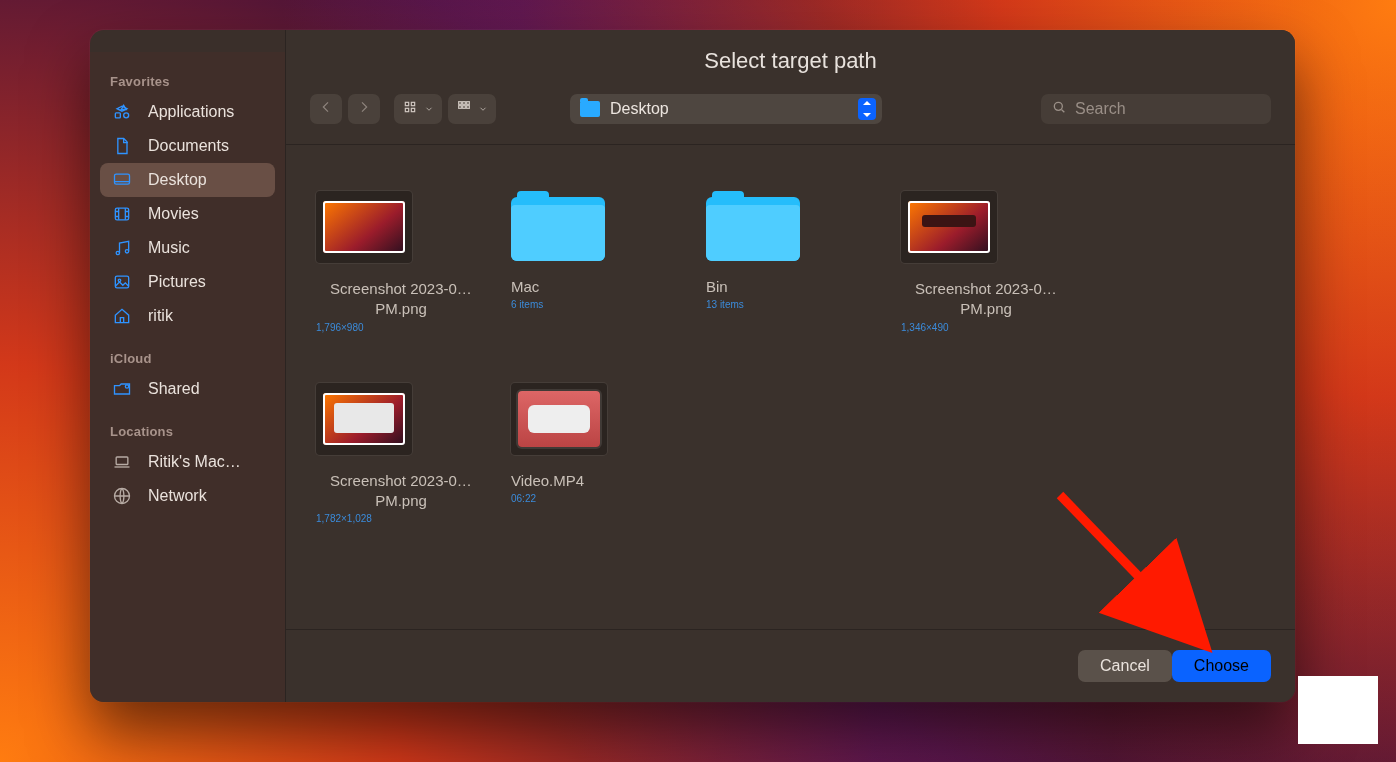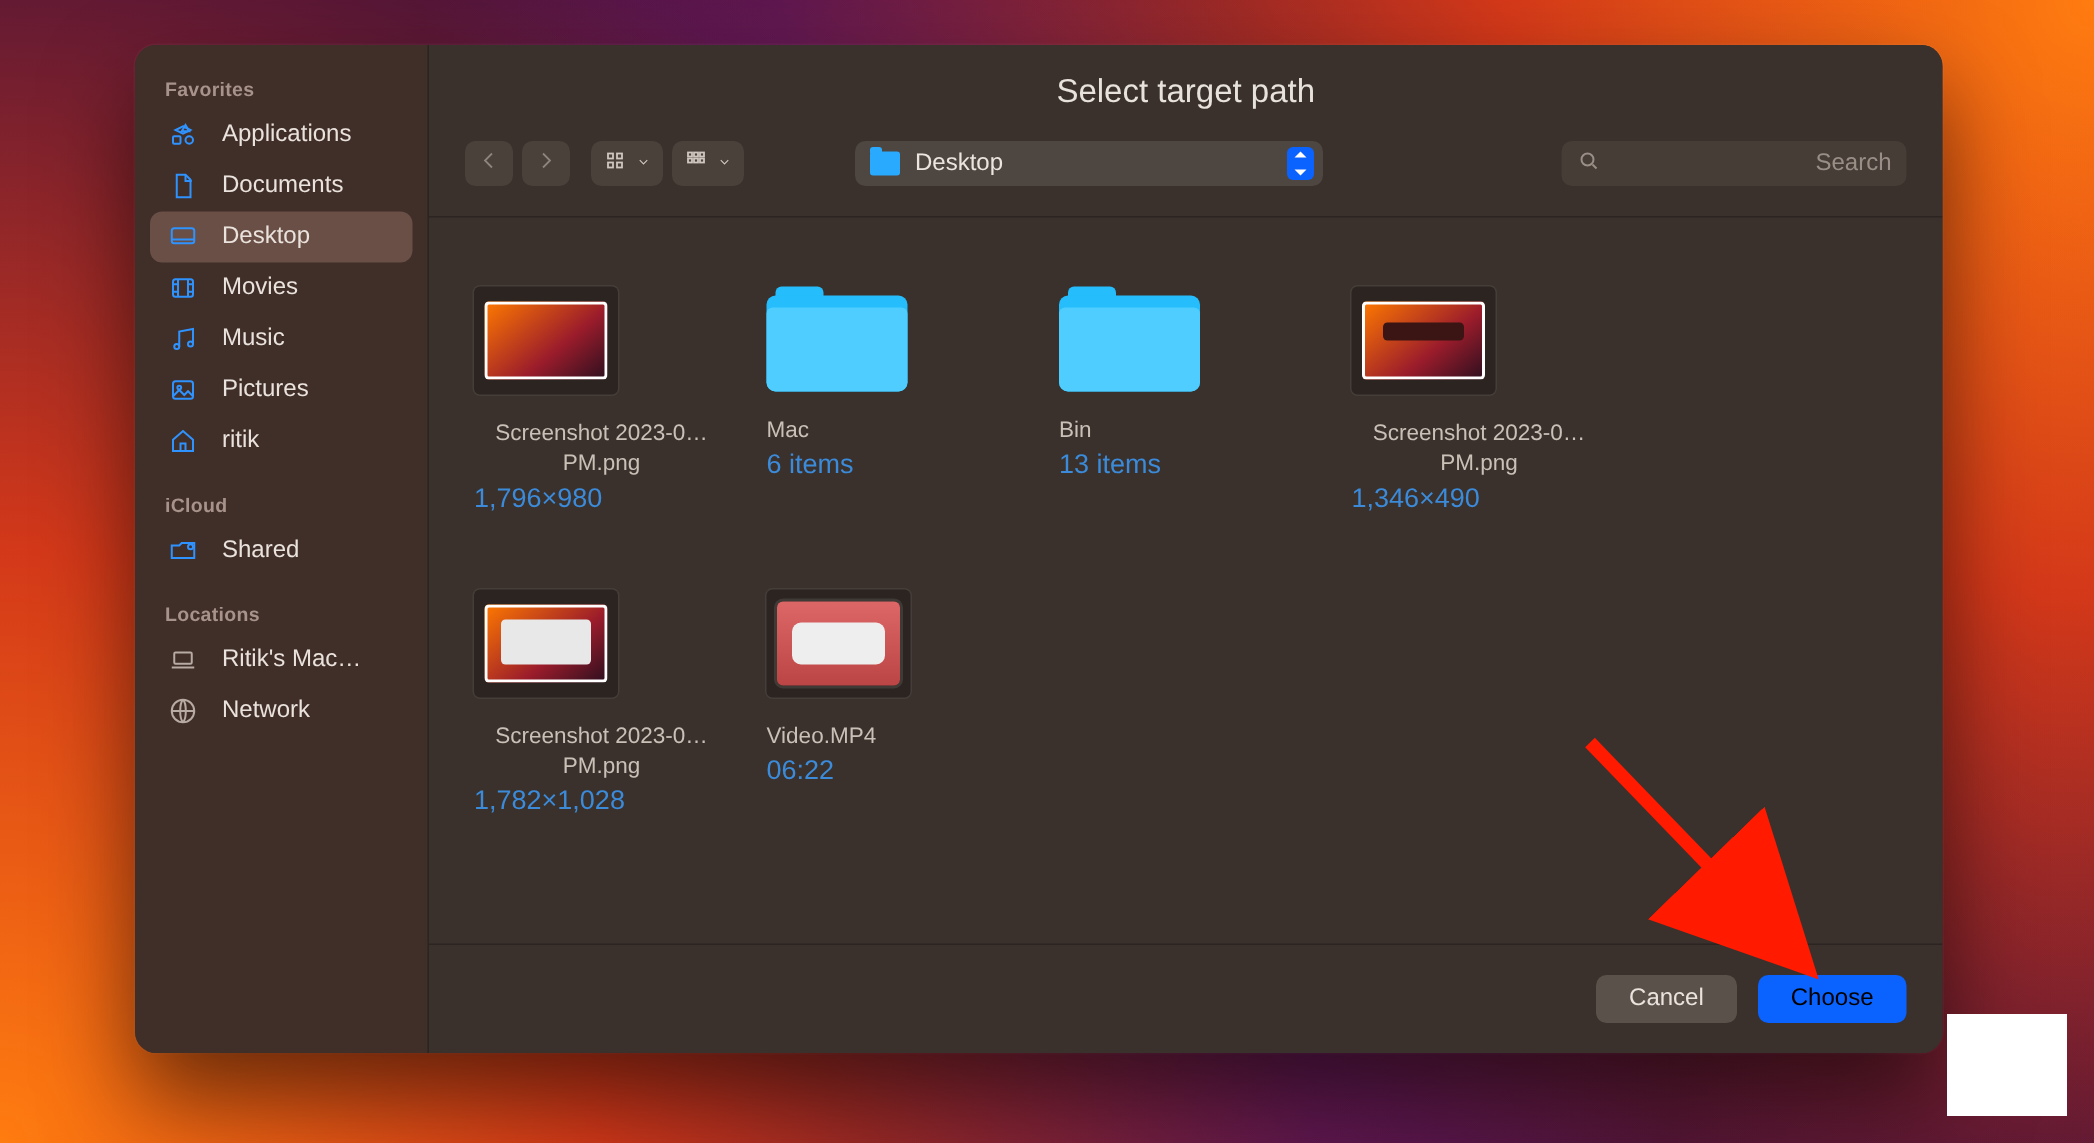--- a/index.html
+++ b/index.html
@@ -11,21 +11,21 @@
     position: relative; overflow: hidden;
   }
   .dialog {
     position: absolute; left: 90px; top: 30px; width: 1205px; height: 672px;
     border-radius: 14px;
     background: #3a2f2a;
     box-shadow: 0 30px 60px rgba(0,0,0,.55), 0 0 0 1px rgba(255,255,255,.04);
     display: flex; overflow: hidden;
   }
   
-  .sidebar { width: 195px; background: rgba(70,45,40,.55); padding: 18px 10px; color: #d7cec9; }
+  .sidebar { width: 195px; background: rgba(70,45,40,.55); padding: 18px 10px; color: #d7cec9; margin-top: 22px; }
   .sb-heading { font-size: 13px; font-weight: 600; color: #a8938b; padding: 18px 10px 6px; letter-spacing: .2px; }
   .sb-heading:first-child { padding-top: 4px; }
   .sb-item {
     display: flex; align-items: center; gap: 16px;
     padding: 7px 12px; border-radius: 8px;
     font-size: 16px; color: #eae2dc; cursor: default;
   }
   .sb-item.active { background: rgba(155,120,105,.45); }
   .sb-icon { width: 20px; height: 20px; display: flex; align-items: center; justify-content: center; color: #2f93ff; }
   .sb-icon svg { width: 20px; height: 20px; stroke: #2f93ff; fill: none; stroke-width: 1.6; }
@@ -63,21 +63,21 @@
     border-left:4px solid transparent; border-right:4px solid transparent;
   }
   .loc-stepper::before { top:3px; border-bottom:4px solid #fff; }
   .loc-stepper::after { bottom:3px; border-top:4px solid #fff; }
   .search {
     margin-left: auto; flex: 0 0 230px; height: 30px;
     background: #463d37; border-radius: 7px; display: flex; align-items: center;
     padding: 0 10px; gap: 8px; color: #9a8f87;
   }
   .search input {
-    background: transparent; border: none; outline: none; color: #ece5df; font-size: 16px; width: 100%; text-align: right;
+    background: transparent; border: none; outline: none; color: #ece5df; font-size: 16px; width: 100%;
   }
   .search input::placeholder { color: #9a8f87; }
 
   .files { flex: 1; padding: 46px 30px 10px; display: flex; flex-wrap: wrap; gap: 50px 10px; align-content: flex-start; }
   .file {
     width: 185px; display: flex; flex-direction: column; align-items: flex-start; text-align: center;
     color: #b9afa7; font-size: 15px;
   }
   .thumb {
     width: 96px; height: 72px; border-radius: 4px; display:flex; align-items:center; justify-content:center;
@@ -109,25 +109,25 @@
   .folder-ic .back {
     position:absolute; inset:6px 0 0 0; background:#25bdfb; border-radius:6px;
   }
   .folder-ic .tab {
     position:absolute; top:0; left:6px; width:32px; height:12px; background:#25bdfb; border-radius:4px 4px 0 0;
   }
   .folder-ic .front {
     position:absolute; inset:14px 0 0 0; background:#4fcdff; border-radius:4px 4px 6px 6px;
   }
   .fname { color: #c9c0b8; line-height: 1.35; max-width: 170px; }
-  .fmeta { color: #3b8bda; font-size: 18px; margin-top: 2px; }
+  .fmeta { color: #3b8bda; font-size: 10px; margin-top: 2px; }
 
   .footer {
     border-top: 1px solid rgba(0,0,0,.25);
-    padding: 20px 24px; display: flex; justify-content: flex-end; gap: 14px;
+    padding: 20px 24px; display: flex; justify-content: flex-end; 
   }
   .btn {
     height: 32px; padding: 0 22px; border-radius: 7px; font-size: 16px;
     display:flex; align-items:center; justify-content:center;
   }
   .btn-cancel { background:#5a514a; color:#eae3dd; }
   .btn-choose { background:#0a63ff; color:#000000; }
 
   
   .arrow {

